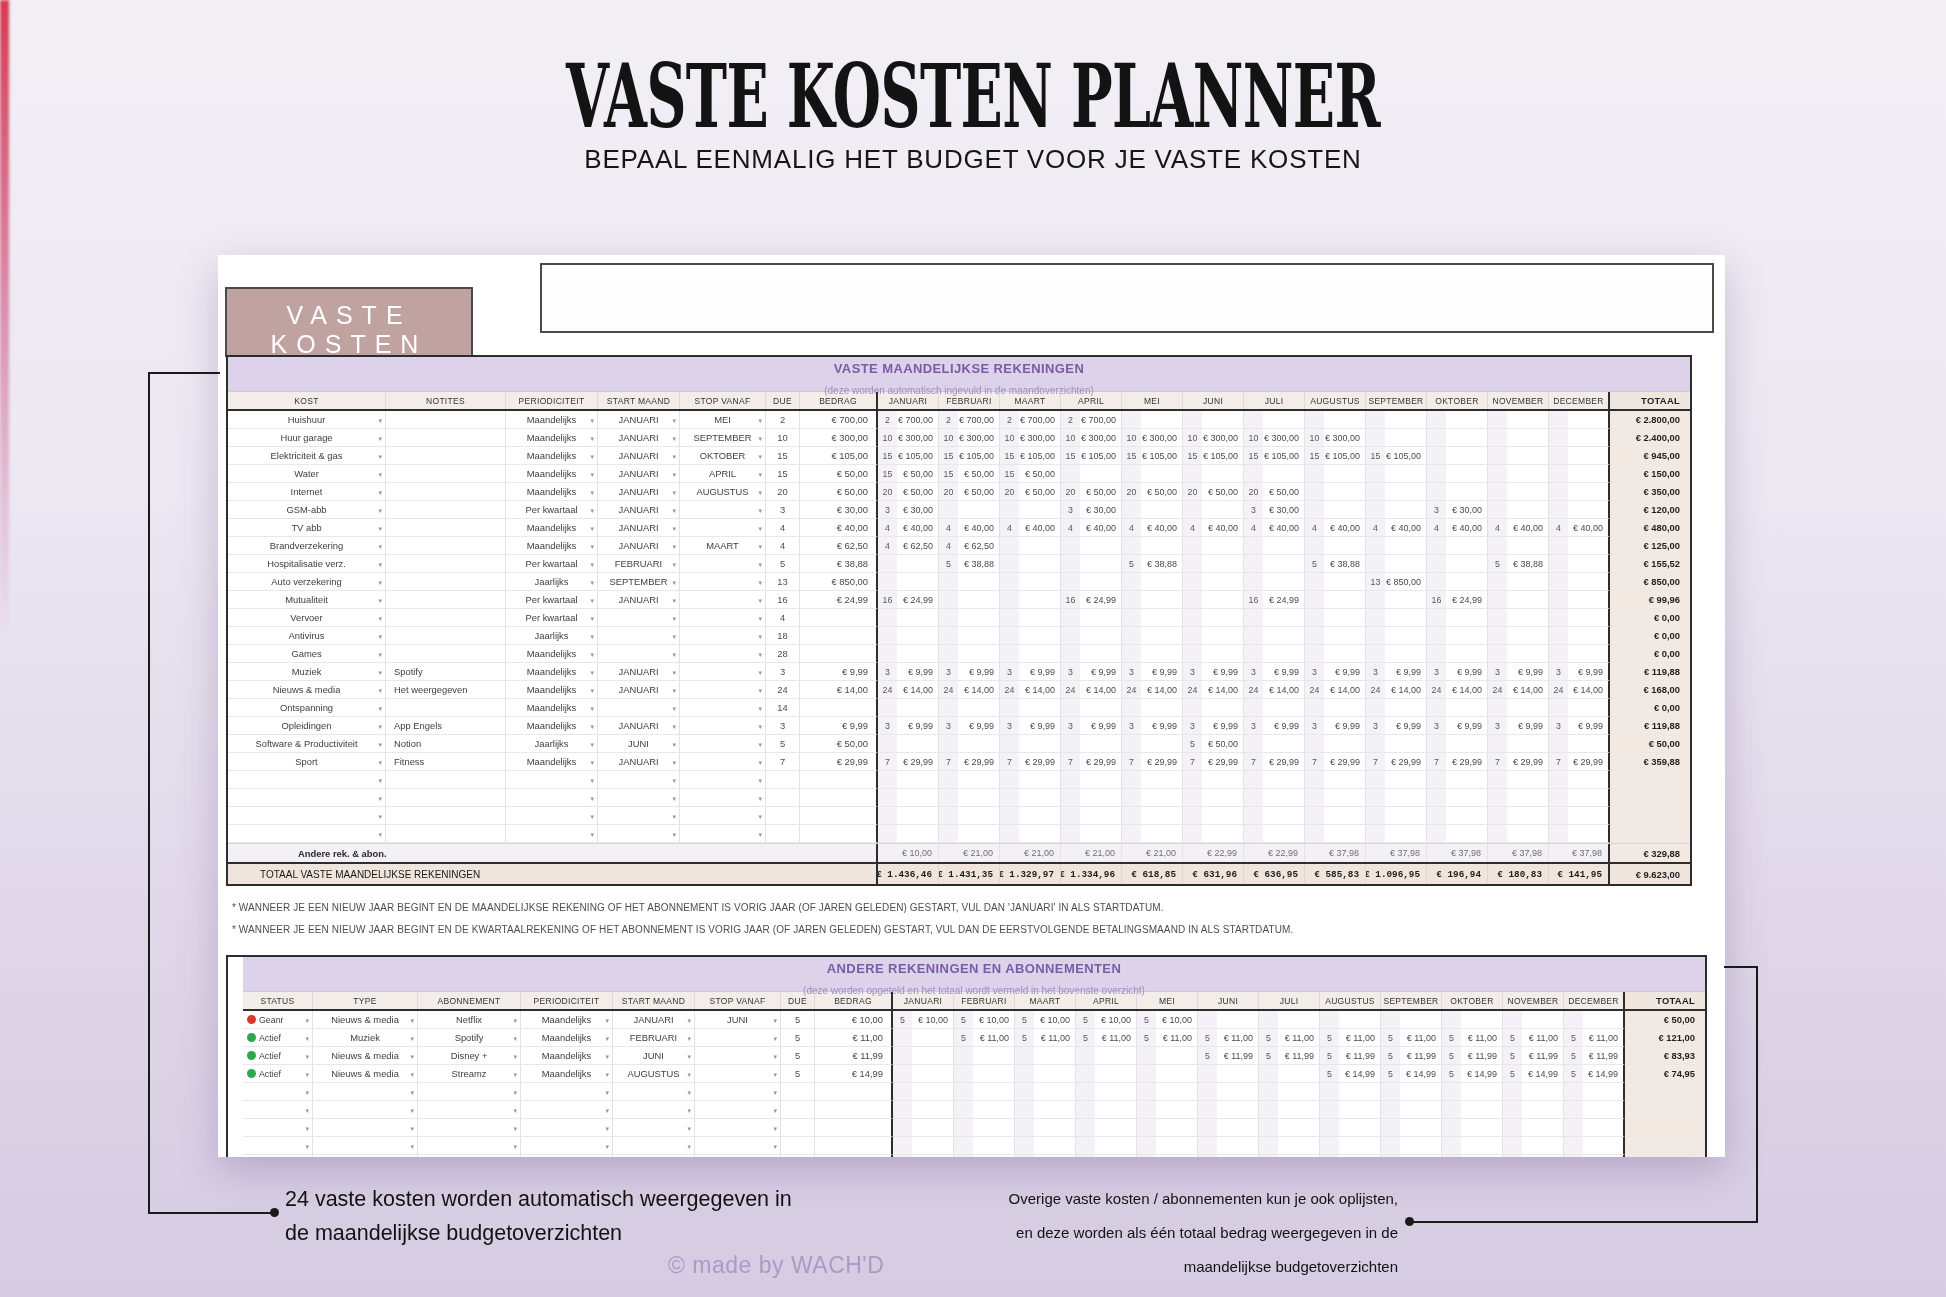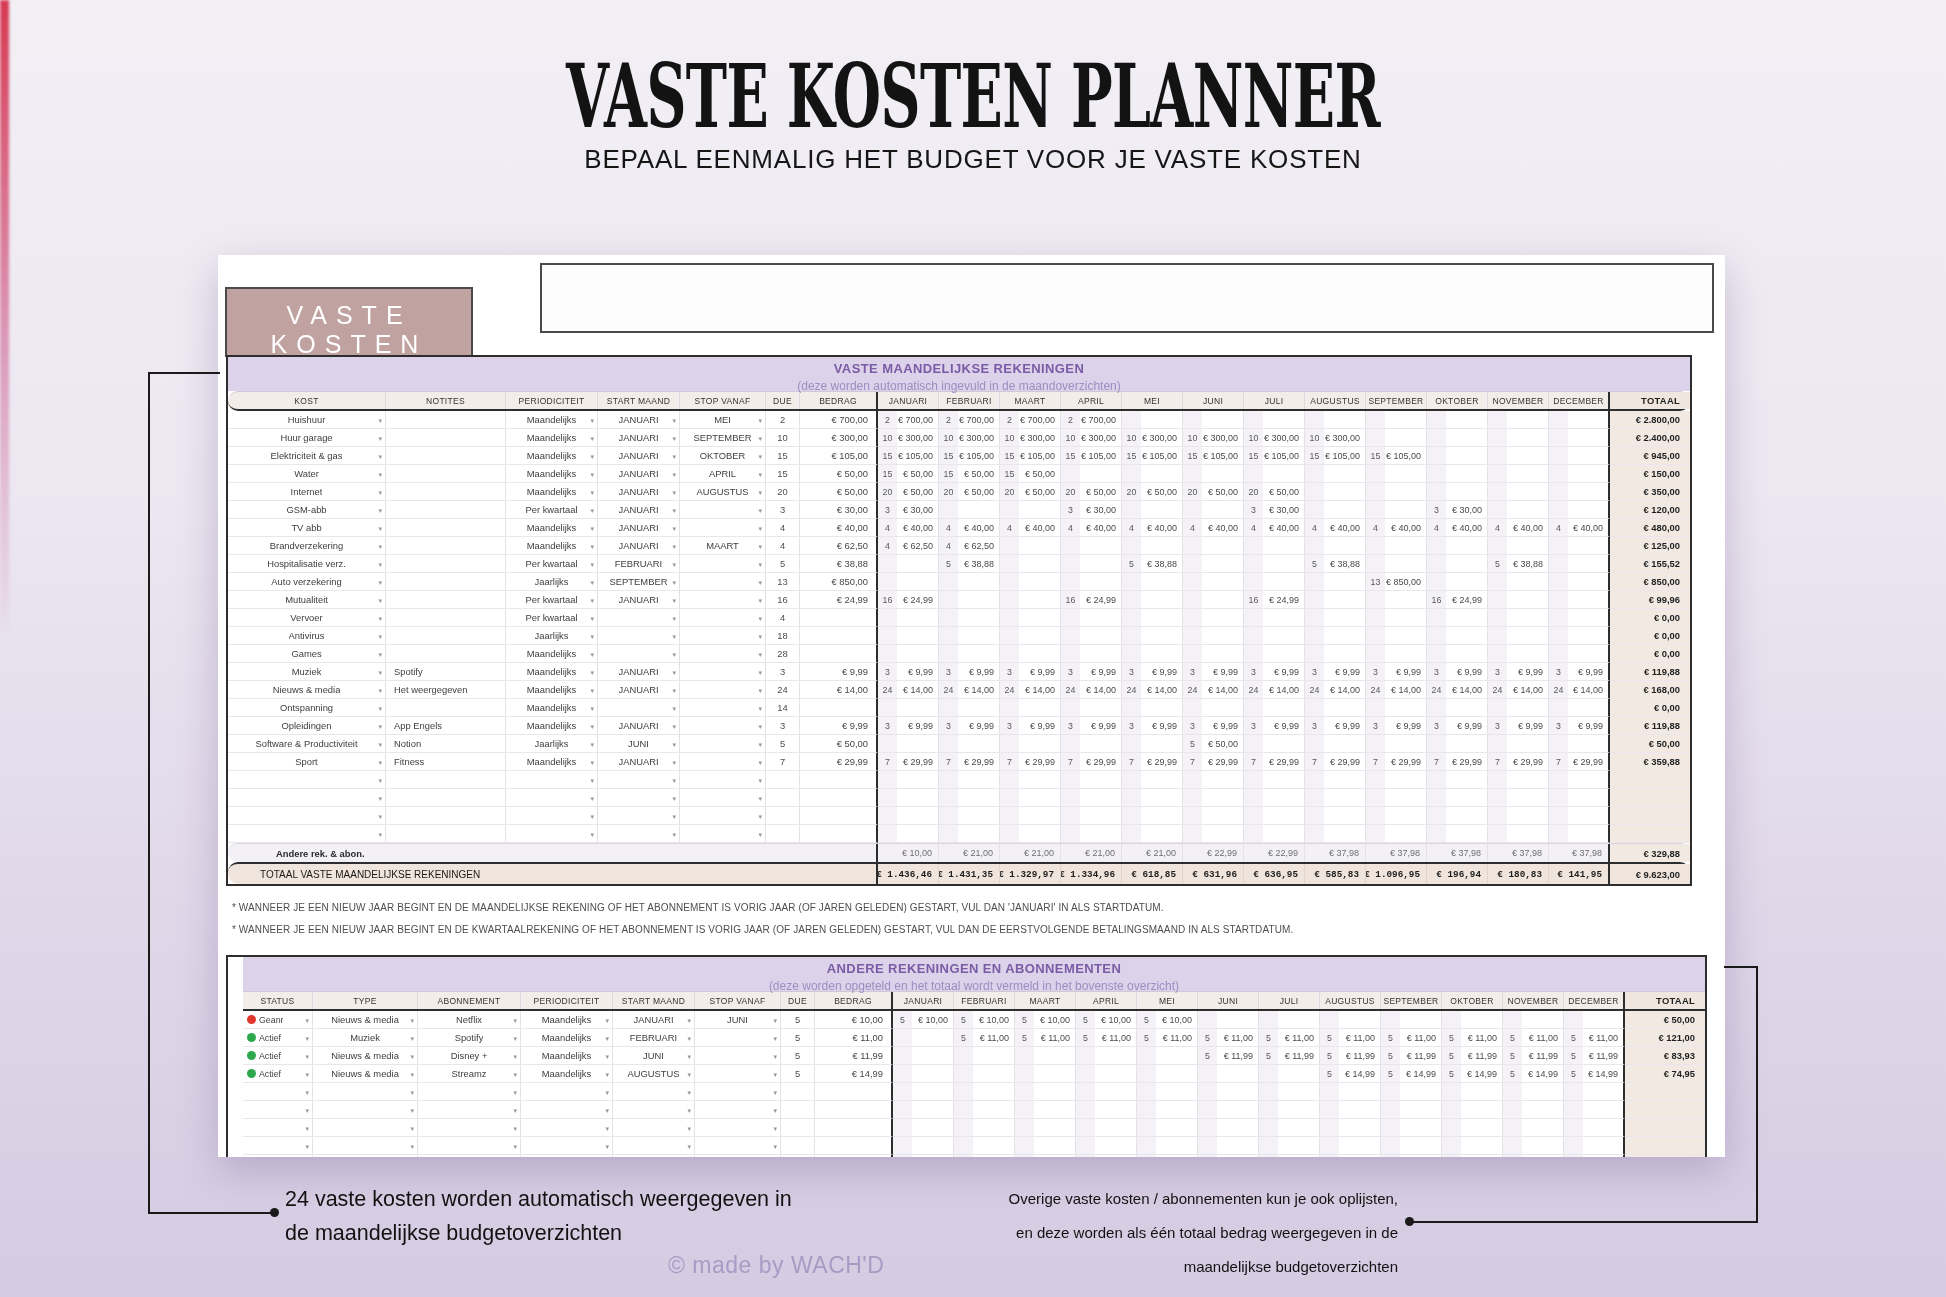--- a/index.html
+++ b/index.html
@@ -26,24 +26,24 @@
   .logo-s{font-size:8px;letter-spacing:4px;margin-top:6px;color:#f3eaea;}
   .titlebox{position:absolute;left:322px;top:8px;width:1174px;height:70px;background:#fdfdfe;border:2px solid #4a4a4a;}
   
   .tbl{position:absolute;border:2px solid #2d2d2d;width:max-content;background:#fff;}
   #t1{left:8px;top:100px;}
   #t2{left:8px;top:700px;padding-left:15px;}
   .band{width:1462px;height:34px;background:#dcd2e9;text-align:center;padding-top:4px;}
   .band-t{font-size:13px;font-weight:700;color:#7a5ca6;letter-spacing:.4px;}
   .band-s{font-size:8px;color:#a violet;}
   .band-s{font-size:8px;color:#a violet;}
-  .band-s{font-size:12px;color:#a08cc2;margin-top:3px;}
+  .band-s{font-size:10px;color:#a08cc2;margin-top:9px;}
   .row{display:grid;}
   .g1b{grid-template-columns:158px 120px 92px 82px 86px 34px 78px repeat(12,19px 42px) 80px;}
-  .g1h{grid-template-columns:158px 120px 92px 82px 86px 34px 78px repeat(12,61px) 80px;border-radius:10px;}
+  .g1h{grid-template-columns:158px 120px 92px 82px 86px 34px 78px repeat(12,61px) 80px;}
   .g2b{grid-template-columns:70px 105px 103px 92px 82px 86px 34px 78px repeat(12,19px 42px) 80px;}
   .g2h{grid-template-columns:70px 105px 103px 92px 82px 86px 34px 78px repeat(12,61px) 80px;}
   .hdrrow{height:20px;border-top:1px solid #cfc8d6;border-bottom:2px solid #2d2d2d;background:#f2ede9;}
   .hc{font-size:8.5px;color:#333;display:flex;align-items:center;justify-content:center;
     border-right:1px solid #ddd8de;letter-spacing:.3px;overflow:hidden;white-space:nowrap;}
   .hc.tot{background:#efe6df;font-weight:700;border-right:none;}
   .hc.bedr{border-right:2px solid #2d2d2d;}
   .hc.lastm{border-right:2px solid #2d2d2d;}
   .brow{height:18px;background:#fff;}
   .c{font-size:9.4px;color:#3e3e3e;display:flex;align-items:center;justify-content:center;
@@ -57,21 +57,21 @@
   .day{background:#f4f2f6;border-right:none;font-size:8.8px;color:#585858;}
   .amt{justify-content:flex-end;padding-right:5px;font-size:9px;color:#4a4a4a;}
   .amt.last{border-right:2px solid #2d2d2d;}
   .tot{background:#f1e9e2;font-weight:700;color:#1f1f1f;justify-content:flex-end;padding-right:10px;border-right:none;font-size:9.4px;}
   .status{justify-content:flex-start;padding-left:4px;}
   .dot{width:9px;height:9px;border-radius:50%;margin-right:3px;flex:0 0 auto;}
   .dred{background:#e0372c;}
   .dgreen{background:#2ea84c;}
   .status .v{font-size:8.8px;}
   .andererow{height:19px;background:#f3f1f6;border-top:1px solid #d8d4da;}
-  .alabel{grid-column:span 7;justify-content:flex-start;padding-left:48px;font-weight:700;color:#2a2a2a;border-right:2px solid #2d2d2d;}
+  .alabel{grid-column:span 7;justify-content:flex-start;padding-left:70px;font-weight:700;color:#2a2a2a;border-right:2px solid #2d2d2d;}
   .aval{justify-content:flex-end;padding-right:6px;color:#6f6f6f;font-size:9px;border-right:1px solid #e4e1e7;}
   .aval.lastm{border-right:2px solid #2d2d2d;}
   .grandrow{height:22px;background:#efe5dd;border-top:2px solid #2d2d2d;}
   .glabel{grid-column:span 7;justify-content:flex-start;padding-left:32px;font-weight:400;color:#191919;font-size:10px;border-right:2px solid #2d2d2d;}
   .gval{justify-content:flex-end;padding-right:6px;font-weight:700;color:#1d1d1d;font-size:9.3px;border-right:1px solid #e0d6cd;font-family:Liberation Mono, monospace;}
   .gval.lastm{border-right:2px solid #2d2d2d;}
   .gtot{background:#efe5dd;}
   .andererow .c,.grandrow .c{border-bottom:none;}
   
   .footnotes{position:absolute;left:14px;top:642px;width:1400px;}

